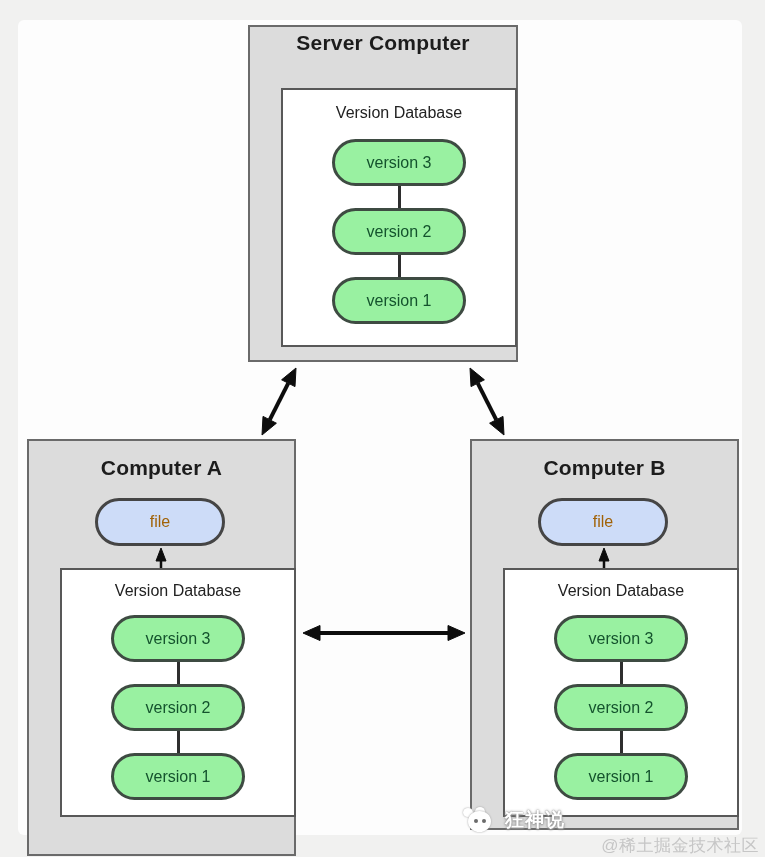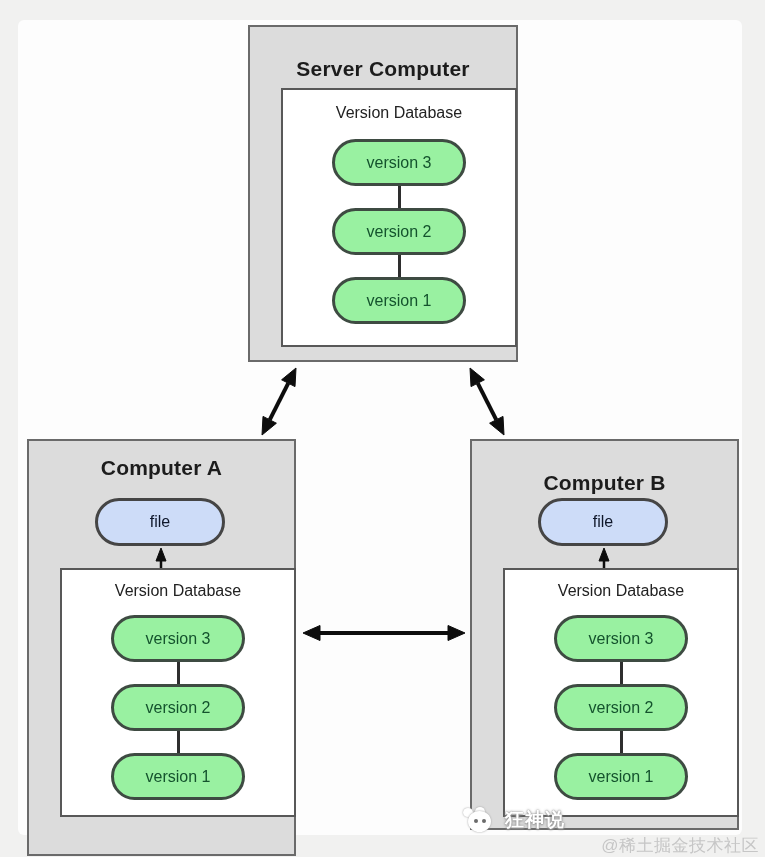--- a/index.html
+++ b/index.html
@@ -59,21 +59,21 @@
   }
   .pill.green{
     width:134px;height:47px;
     background:#99f1a1;
   }
   .pill.blue{
     position:absolute;
     width:130px;height:48px;
     background:#cddcf8;
     border-color:#454545;
-    color:#0f172a;
+    color:#a16207;
   }
   .pill-connector{
     width:3px;height:22px;
     background:#2e2e2e;
   }
   .arrows{
     position:absolute;
     left:0;top:0;
     pointer-events:none;
   }
@@ -134,21 +134,21 @@
     letter-spacing:0.5px;
   }
 </style>
 </head>
 <body>
 
 <div class="canvas">
   <div class="content"></div>
 
   <div class="machine" style="left:248px;top:25px;width:270px;height:337px;">
-    <div class="machine-title" style="margin-top:30px;">Server Computer</div>
+    <div class="machine-title" style="margin-top:4px;">Server Computer</div>
     <div class="db-box" style="left:15px;top:61px;width:236px;height:259px;">
       <div class="db-label" style="margin-top:14px;">Version Database</div>
       <div class="pill green" style="margin-top:17px;">version 3</div>
       <div class="pill-connector"></div>
       <div class="pill green">version 2</div>
       <div class="pill-connector"></div>
       <div class="pill green">version 1</div>
     </div>
   </div>
 
@@ -159,21 +159,21 @@
       <div class="db-label" style="margin-top:12px;">Version Database</div>
       <div class="pill green" style="margin-top:15px;">version 3</div>
       <div class="pill-connector"></div>
       <div class="pill green">version 2</div>
       <div class="pill-connector"></div>
       <div class="pill green">version 1</div>
     </div>
   </div>
 
   <div class="machine" style="left:470px;top:439px;width:269px;height:391px;">
-    <div class="machine-title" style="margin-top:30px;">Computer B</div>
+    <div class="machine-title" style="margin-top:15px;">Computer B</div>
     <div class="pill blue" style="left:66px;top:57px;">file</div>
     <div class="db-box" style="left:15px;top:127px;width:236px;height:249px;">
       <div class="db-label" style="margin-top:12px;">Version Database</div>
       <div class="pill green" style="margin-top:15px;">version 3</div>
       <div class="pill-connector"></div>
       <div class="pill green">version 2</div>
       <div class="pill-connector"></div>
       <div class="pill green">version 1</div>
     </div>
   </div>

